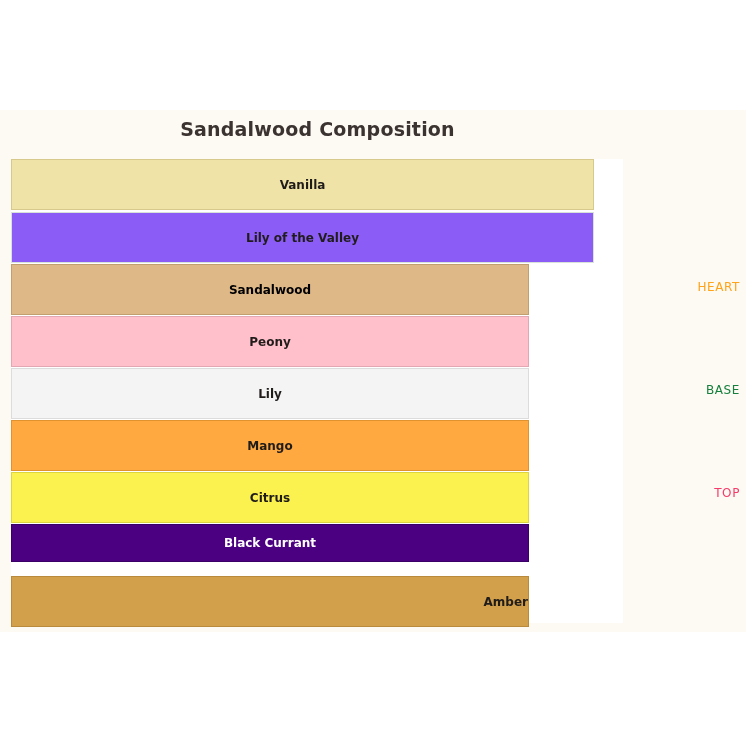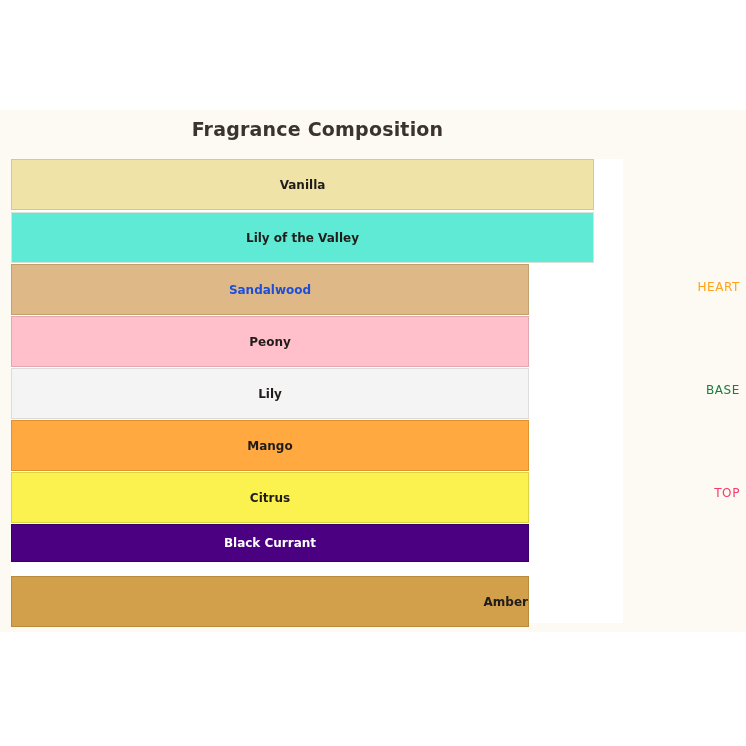--- a/index.html
+++ b/index.html
@@ -73,33 +73,33 @@
     letter-spacing: 0.6px;
     white-space: nowrap;
     text-align: right;
   }
 </style>
 </head>
 <body>
 
 <div id="figure">
 
-  <div id="chart-title">Fragrance Composition</div>
+  <div id="chart-title">Sandalwood Composition</div>
 
   <div id="plot-area"></div>
 
   <div id="bars-layer">
       <div class="bar" style="left: 11px; top: 49px; width: 583px; height: 51px; background: rgb(240, 227, 168); border: 1.5px solid rgb(215, 201, 139);">
         <span class="bar-label" style="color: rgb(32, 28, 26);">Vanilla</span>
       </div>
-      <div class="bar" style="left: 11px; top: 102px; width: 583px; height: 51px; background: #5eead4; border: 1.5px solid rgb(216, 226, 216);">
+      <div class="bar" style="left: 11px; top: 102px; width: 583px; height: 51px; background: #8b5cf6; border: 1.5px solid rgb(216, 226, 216);">
         <span class="bar-label" style="color: rgb(32, 28, 26);">Lily of the Valley</span>
       </div>
       <div class="bar" style="left: 11px; top: 154px; width: 518px; height: 51px; background: rgb(222, 184, 135); border: 1.5px solid rgb(194, 159, 111);">
-        <span class="bar-label" style="color: #1d4ed8;">Sandalwood</span>
+        <span class="bar-label" style="color: #000000;">Sandalwood</span>
       </div>
       <div class="bar" style="left: 11px; top: 206px; width: 518px; height: 51px; background: rgb(255, 192, 203); border: 1.5px solid rgb(226, 167, 178);">
         <span class="bar-label" style="color: rgb(32, 28, 26);">Peony</span>
       </div>
       <div class="bar" style="left: 11px; top: 258px; width: 518px; height: 51px; background: rgb(244, 244, 244); border: 1.5px solid rgb(220, 220, 220);">
         <span class="bar-label" style="color: rgb(32, 28, 26);">Lily</span>
       </div>
       <div class="bar" style="left: 11px; top: 310px; width: 518px; height: 51px; background: rgb(255, 169, 64); border: 1.5px solid rgb(224, 146, 47);">
         <span class="bar-label" style="color: rgb(32, 28, 26);">Mango</span>
       </div>

